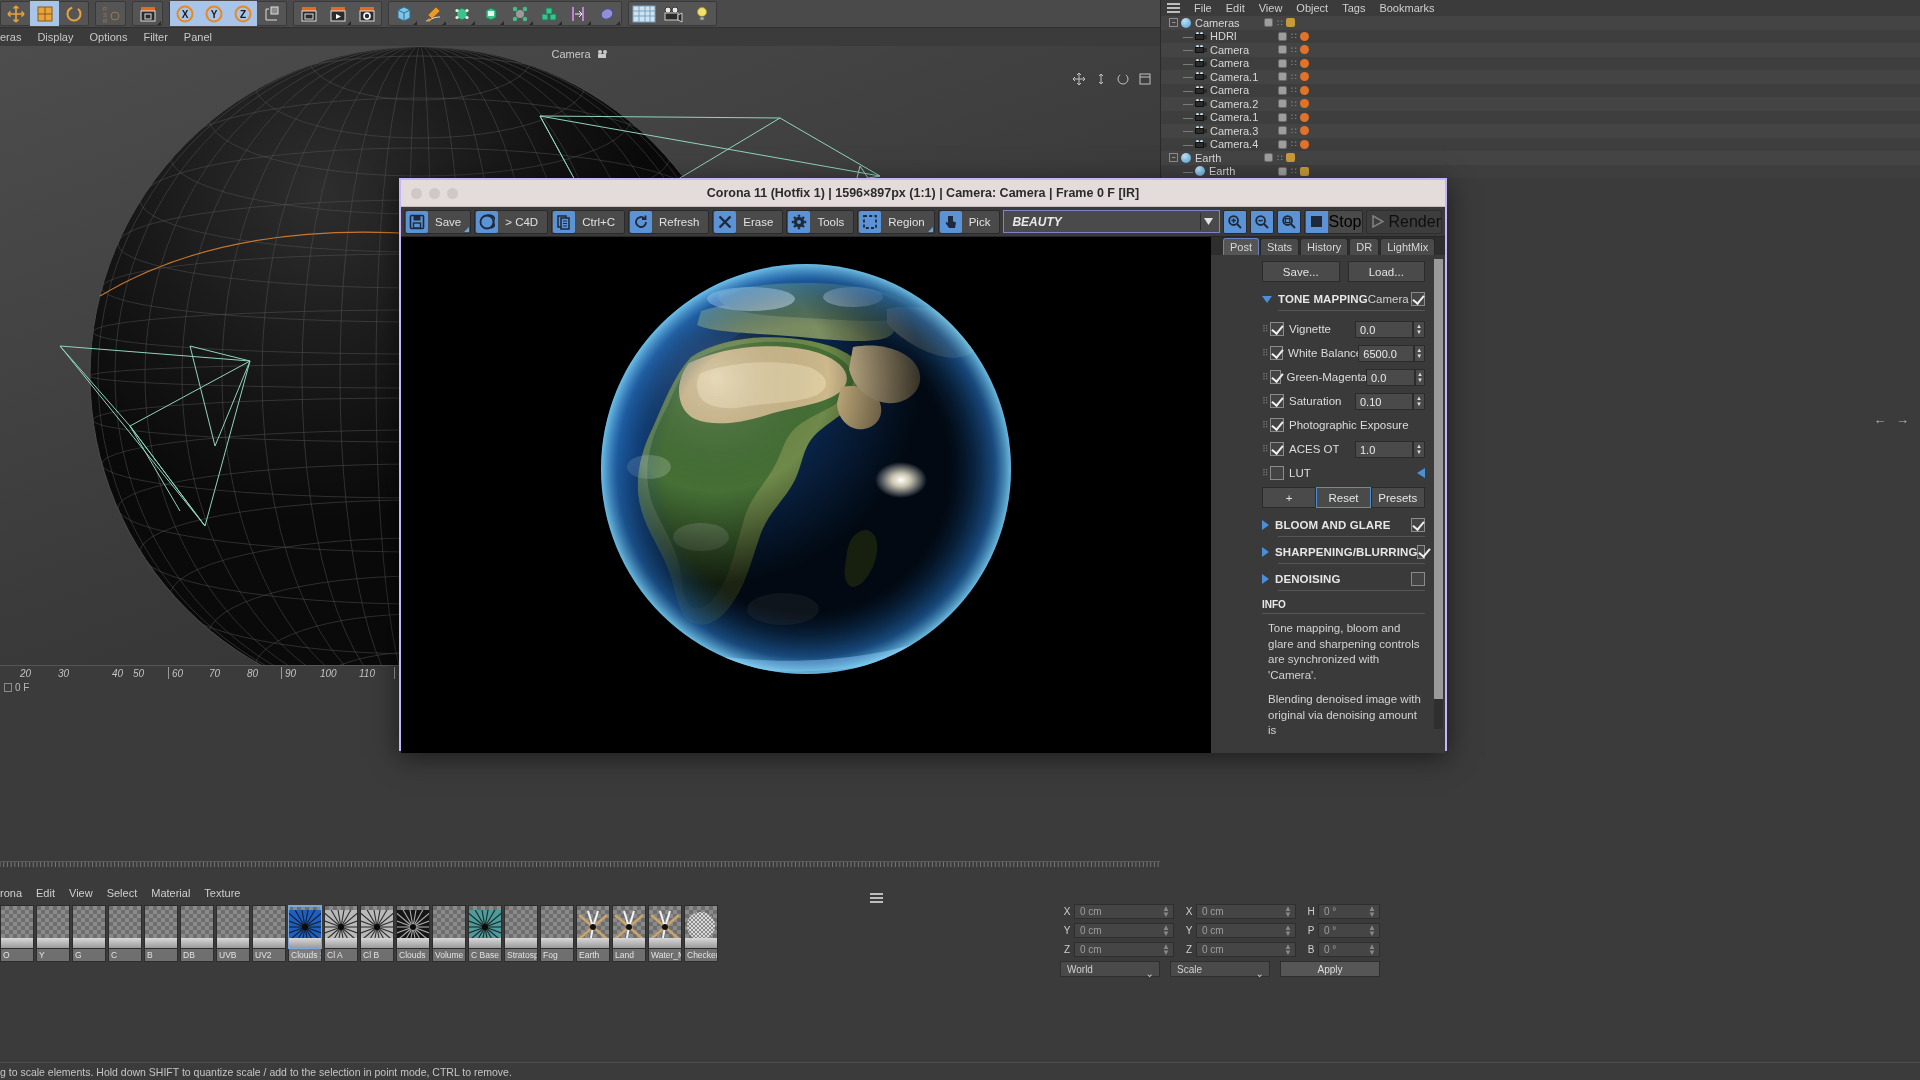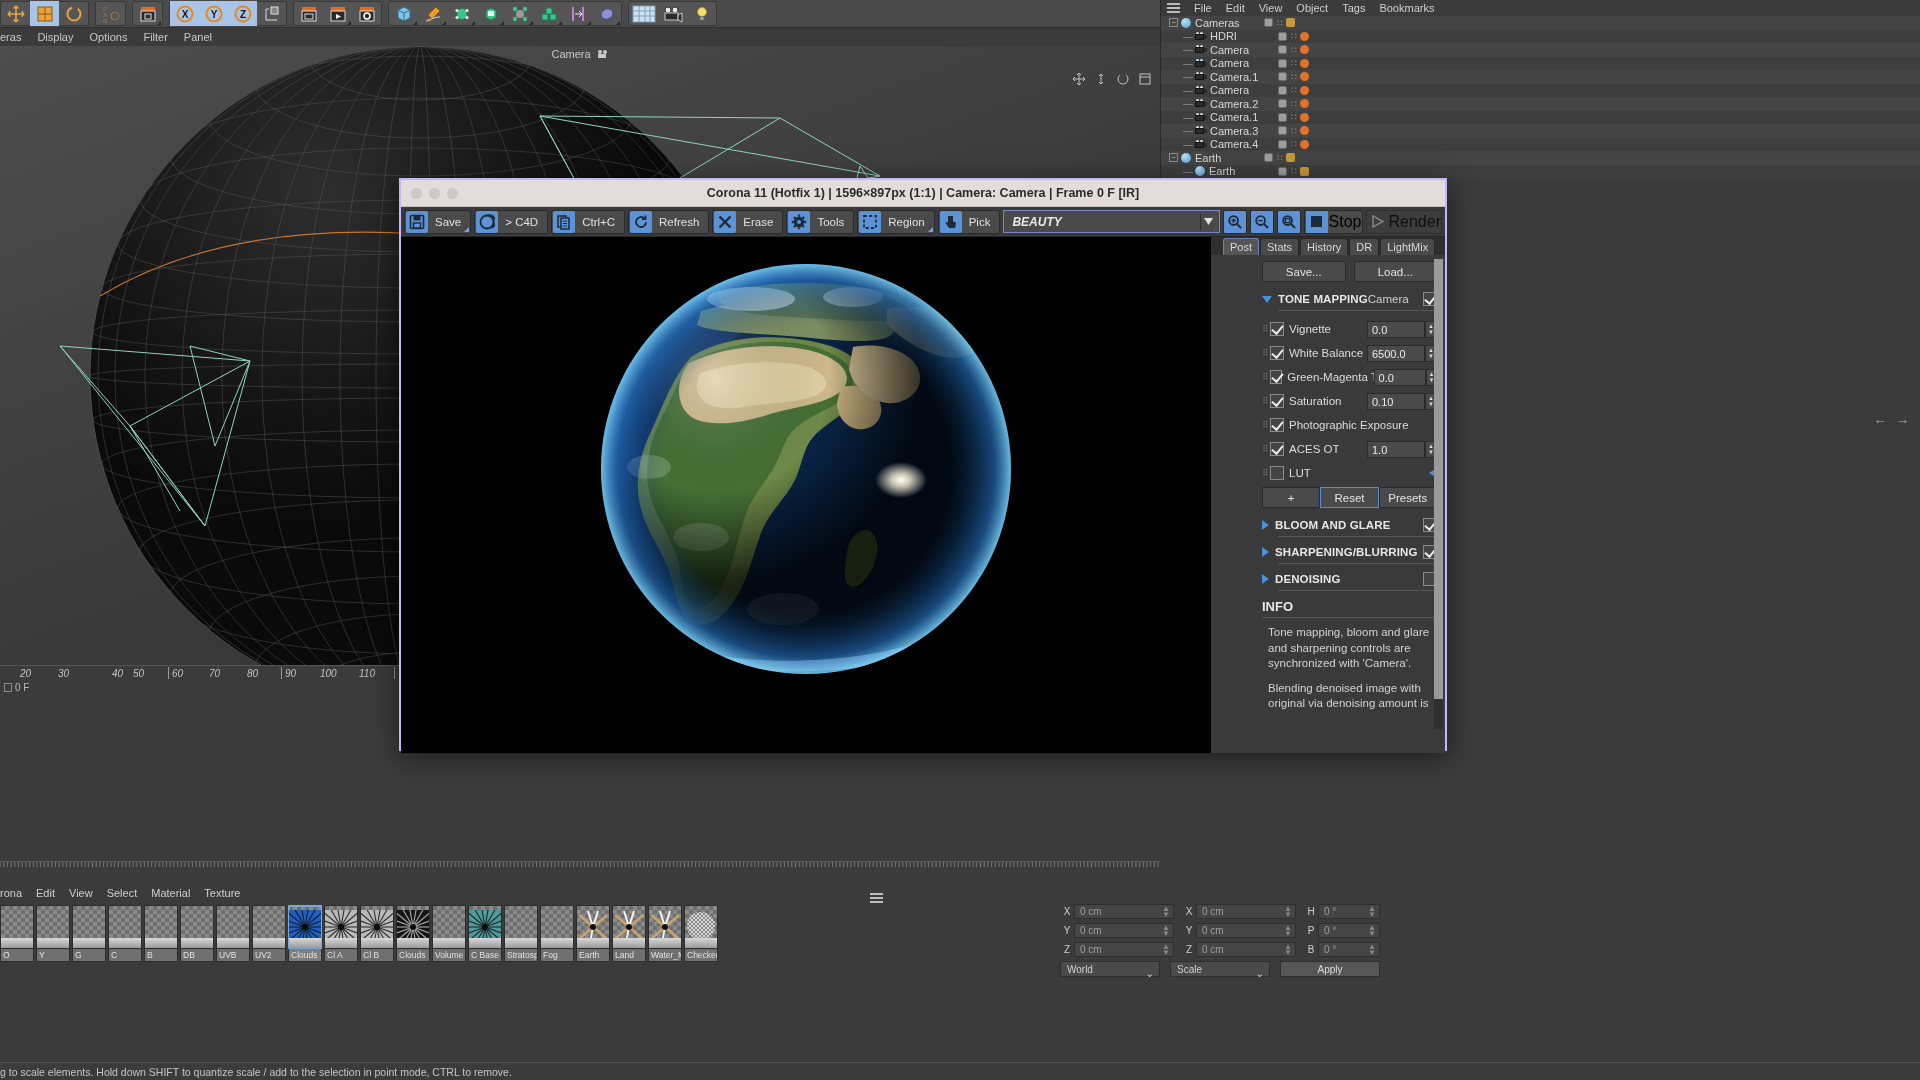--- a/index.html
+++ b/index.html
@@ -158,21 +158,21 @@
   .vfb-body{ display:flex; height:516px; }
   .vfb-canvas{ width:814px; background:#000; position:relative; overflow:hidden; }
   .vfb-status{ position:absolute; left:0; bottom:0; width:814px; height:28px;
                background:#2b2b2b; color:#dcdcdc; font-size:12px; line-height:28px; padding-left:4px;}
 
   .vfb-right{ width:234px; background:#3a3a3a; position:relative; }
   .rtabs{ display:flex; height:18px; align-items:flex-end; padding-left:12px; gap:1px; background:#2e2e2e;}
   .rtab{ font-size:11px; color:#d8d8d8; background:#4a4a4a; padding:2px 6px 2px 6px;
          border:1px solid #272727; border-bottom:none; border-radius:3px 3px 0 0;}
   .rtab.active{ background:#555; border:1px solid #6a7fc0; border-bottom:none;}
-  .rpanel{ padding:6px 8px 0 8px; position:relative; height:506px; overflow:hidden;margin-left:43px;}
+  .rpanel{ padding:6px 20px 0 8px; position:relative; height:506px; overflow:hidden;margin-left:43px;}
   .btnrow{ display:flex; gap:8px; margin-bottom:10px;}
   .pbtn{ flex:1; height:21px; background:#4a4a4a; border:1px solid #2b2b2b; color:#e2e2e2;
          font-size:11.5px; line-height:20px; text-align:center;}
   .sect{ display:flex; align-items:center; margin-bottom:2px; }
   .sect .tri{ width:0;height:0;margin-right:6px; }
   .sect .tri.down{ border-left:5px solid transparent;border-right:5px solid transparent;border-top:7px solid #4a90d9;}
   .sect .tri.right{ border-top:5px solid transparent;border-bottom:5px solid transparent;border-left:7px solid #4a90d9;}
   .sect .ttl{ font-size:11.5px; font-weight:bold; color:#e6e6e6; letter-spacing:.1px;text-align:right;}
   .sect .sub{ font-size:11.5px; color:#cfcfcf; }
   .sect .cb{ margin-left:auto; }
@@ -189,21 +189,21 @@
               border:1px solid #2b2b2b; color:#eaeaea; font-size:11px; line-height:16px; padding-left:4px;}
   .prow .stp{ width:12px;height:17px;background:#4a4a4a;border:1px solid #2b2b2b;
               display:flex;flex-direction:column;align-items:center;justify-content:center;}
   .prow .stp b{ font-size:6px; line-height:6px; color:#ddd; }
   .lutarrow{ margin-left:auto; width:0;height:0;
              border-top:5px solid transparent;border-bottom:5px solid transparent;border-right:8px solid #4a90d9;}
   .trio{ display:flex; margin:4px 0 10px 0; }
   .trio div{ flex:1; height:21px; background:#4a4a4a; border:1px solid #2b2b2b; color:#e6e6e6;
              font-size:11.5px; line-height:20px; text-align:center;}
   .trio div.hl{ border:1px solid #4f8fd4; }
-  .infoh{ font-size:13px; font-weight:bold; color:#e9e9e9; margin-top:6px;}
+  .infoh{ font-size:10px; font-weight:bold; color:#e9e9e9; margin-top:6px;}
   .infoline{ height:1px; background:#565656; margin:3px 0 7px 0;}
   .infop{ font-size:11.5px; color:#d2d2d2; line-height:15.5px; padding-left:6px; margin-bottom:9px;}
   .rscroll{ position:absolute; right:2px; top:22px; width:9px; height:470px; background:#2f2f2f;}
   .rscroll i{ position:absolute; left:0; top:0; width:9px; height:440px; background:#9a9a9a; display:block;}
 
   .arrows{ position:absolute; right:8px; top:412px; font-size:13px; color:#b9b9b9; letter-spacing:3px;}
 </style>
 </head>
 <body>
 

